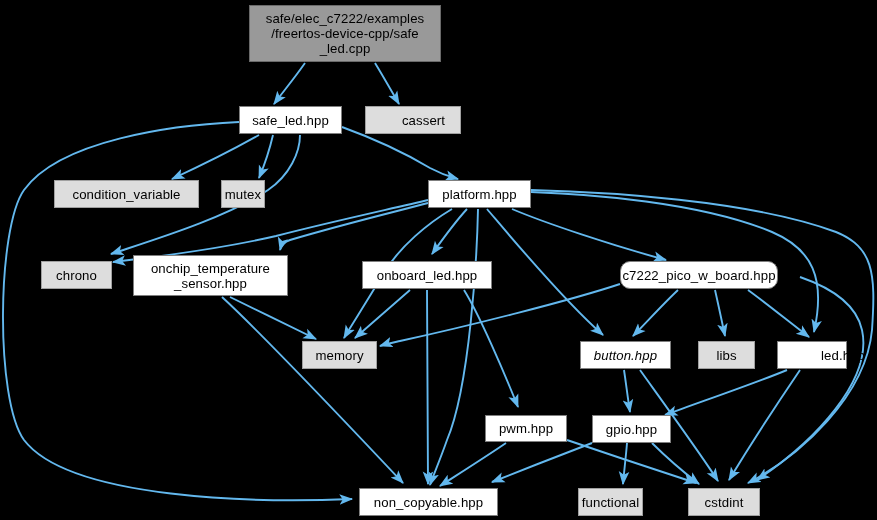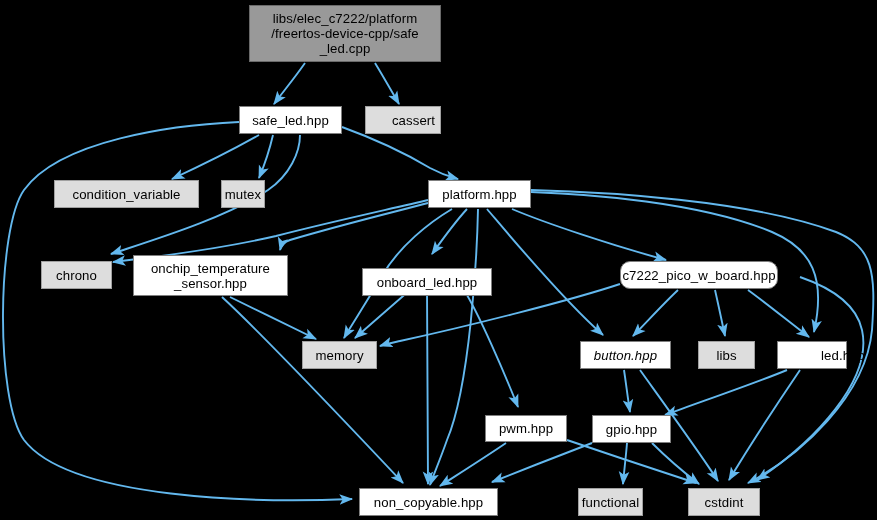--- a/index.html
+++ b/index.html
@@ -93,32 +93,32 @@
         <path d="M 787,370 C 756,383 700,402 665,415" fill="none" stroke="#63b8ee" stroke-width="1.9" marker-end="url(#arrowhead)"></path>
         <path d="M 800,370 C 781,398 746,452 729,480" fill="none" stroke="#63b8ee" stroke-width="1.9" marker-end="url(#arrowhead)"></path>
         <path d="M 506,443 C 487,456 457,475 440,486" fill="none" stroke="#63b8ee" stroke-width="1.9" marker-end="url(#arrowhead)"></path>
         <path d="M 567,440 C 605,453 665,473 696,483" fill="none" stroke="#63b8ee" stroke-width="1.9" marker-end="url(#arrowhead)"></path>
         <path d="M 592,443 C 566,453 522,470 492,482" fill="none" stroke="#63b8ee" stroke-width="1.9" marker-end="url(#arrowhead)"></path>
         <path d="M 627,443 C 626,456 624,472 623,484" fill="none" stroke="#63b8ee" stroke-width="1.9" marker-end="url(#arrowhead)"></path>
         <path d="M 652,443 C 665,456 686,474 699,484" fill="none" stroke="#63b8ee" stroke-width="1.9" marker-end="url(#arrowhead)"></path>
       </g>
   </svg>
   <div id="nodes">
-      <div class="node root" style="left: 249px; top: 5px; width: 192px; height: 57px;"><span class="node-label">libs/elec_c7222/platform
+      <div class="node root" style="left: 249px; top: 5px; width: 192px; height: 57px;"><span class="node-label">safe/elec_c7222/examples
 /freertos-device-cpp/safe
 _led.cpp</span></div>
       <div class="node" style="left: 239px; top: 106px; width: 103px; height: 28px;"><span class="node-label">safe_led.hpp</span></div>
-      <div class="node sys" style="left: 365px; top: 106px; width: 76px; height: 28px; padding-left: 21px;"><span class="node-label">cassert</span></div>
+      <div class="node sys" style="left: 365px; top: 106px; width: 96px; height: 28px; padding-left: 21px;"><span class="node-label">cassert</span></div>
       <div class="node sys" style="left: 54px; top: 180px; width: 145px; height: 28px;"><span class="node-label">condition_variable</span></div>
       <div class="node sys" style="left: 221px; top: 180px; width: 44px; height: 28px;"><span class="node-label">mutex</span></div>
       <div class="node" style="left: 428px; top: 180px; width: 103px; height: 28px;"><span class="node-label">platform.hpp</span></div>
       <div class="node sys" style="left: 41px; top: 261px; width: 71px; height: 28px;"><span class="node-label">chrono</span></div>
       <div class="node" style="left: 133px; top: 255px; width: 155px; height: 41px;"><span class="node-label">onchip_temperature
 _sensor.hpp</span></div>
-      <div class="node" style="left: 362px; top: 261px; width: 130px; height: 28px; margin-top: 7px;"><span class="node-label">onboard_led.hpp</span></div>
+      <div class="node" style="left: 362px; top: 261px; width: 130px; height: 28px;"><span class="node-label">onboard_led.hpp</span></div>
       <div class="node" style="left: 620px; top: 261px; width: 158px; height: 28px; border-radius: 10px;"><span class="node-label">c7222_pico_w_board.hpp</span></div>
       <div class="node sys" style="left: 302px; top: 341px; width: 75px; height: 28px;"><span class="node-label">memory</span></div>
       <div class="node" style="left: 580px; top: 341px; width: 91px; height: 28px; font-style: italic;"><span class="node-label">button.hpp</span></div>
       <div class="node sys" style="left: 698px; top: 341px; width: 57px; height: 28px;"><span class="node-label">libs</span></div>
       <div class="node" style="left: 777px; top: 341px; width: 70px; height: 28px; padding-left: 43px;"><span class="node-label">led.hpp</span></div>
       <div class="node" style="left: 485px; top: 415px; width: 82px; height: 27px;"><span class="node-label">pwm.hpp</span></div>
       <div class="node" style="left: 592px; top: 415px; width: 79px; height: 28px;"><span class="node-label">gpio.hpp</span></div>
       <div class="node" style="left: 359px; top: 488px; width: 139px; height: 28px;"><span class="node-label">non_copyable.hpp</span></div>
       <div class="node sys" style="left: 578px; top: 488px; width: 65px; height: 28px;"><span class="node-label">functional</span></div>
       <div class="node sys" style="left: 688px; top: 488px; width: 72px; height: 28px;"><span class="node-label">cstdint</span></div>

